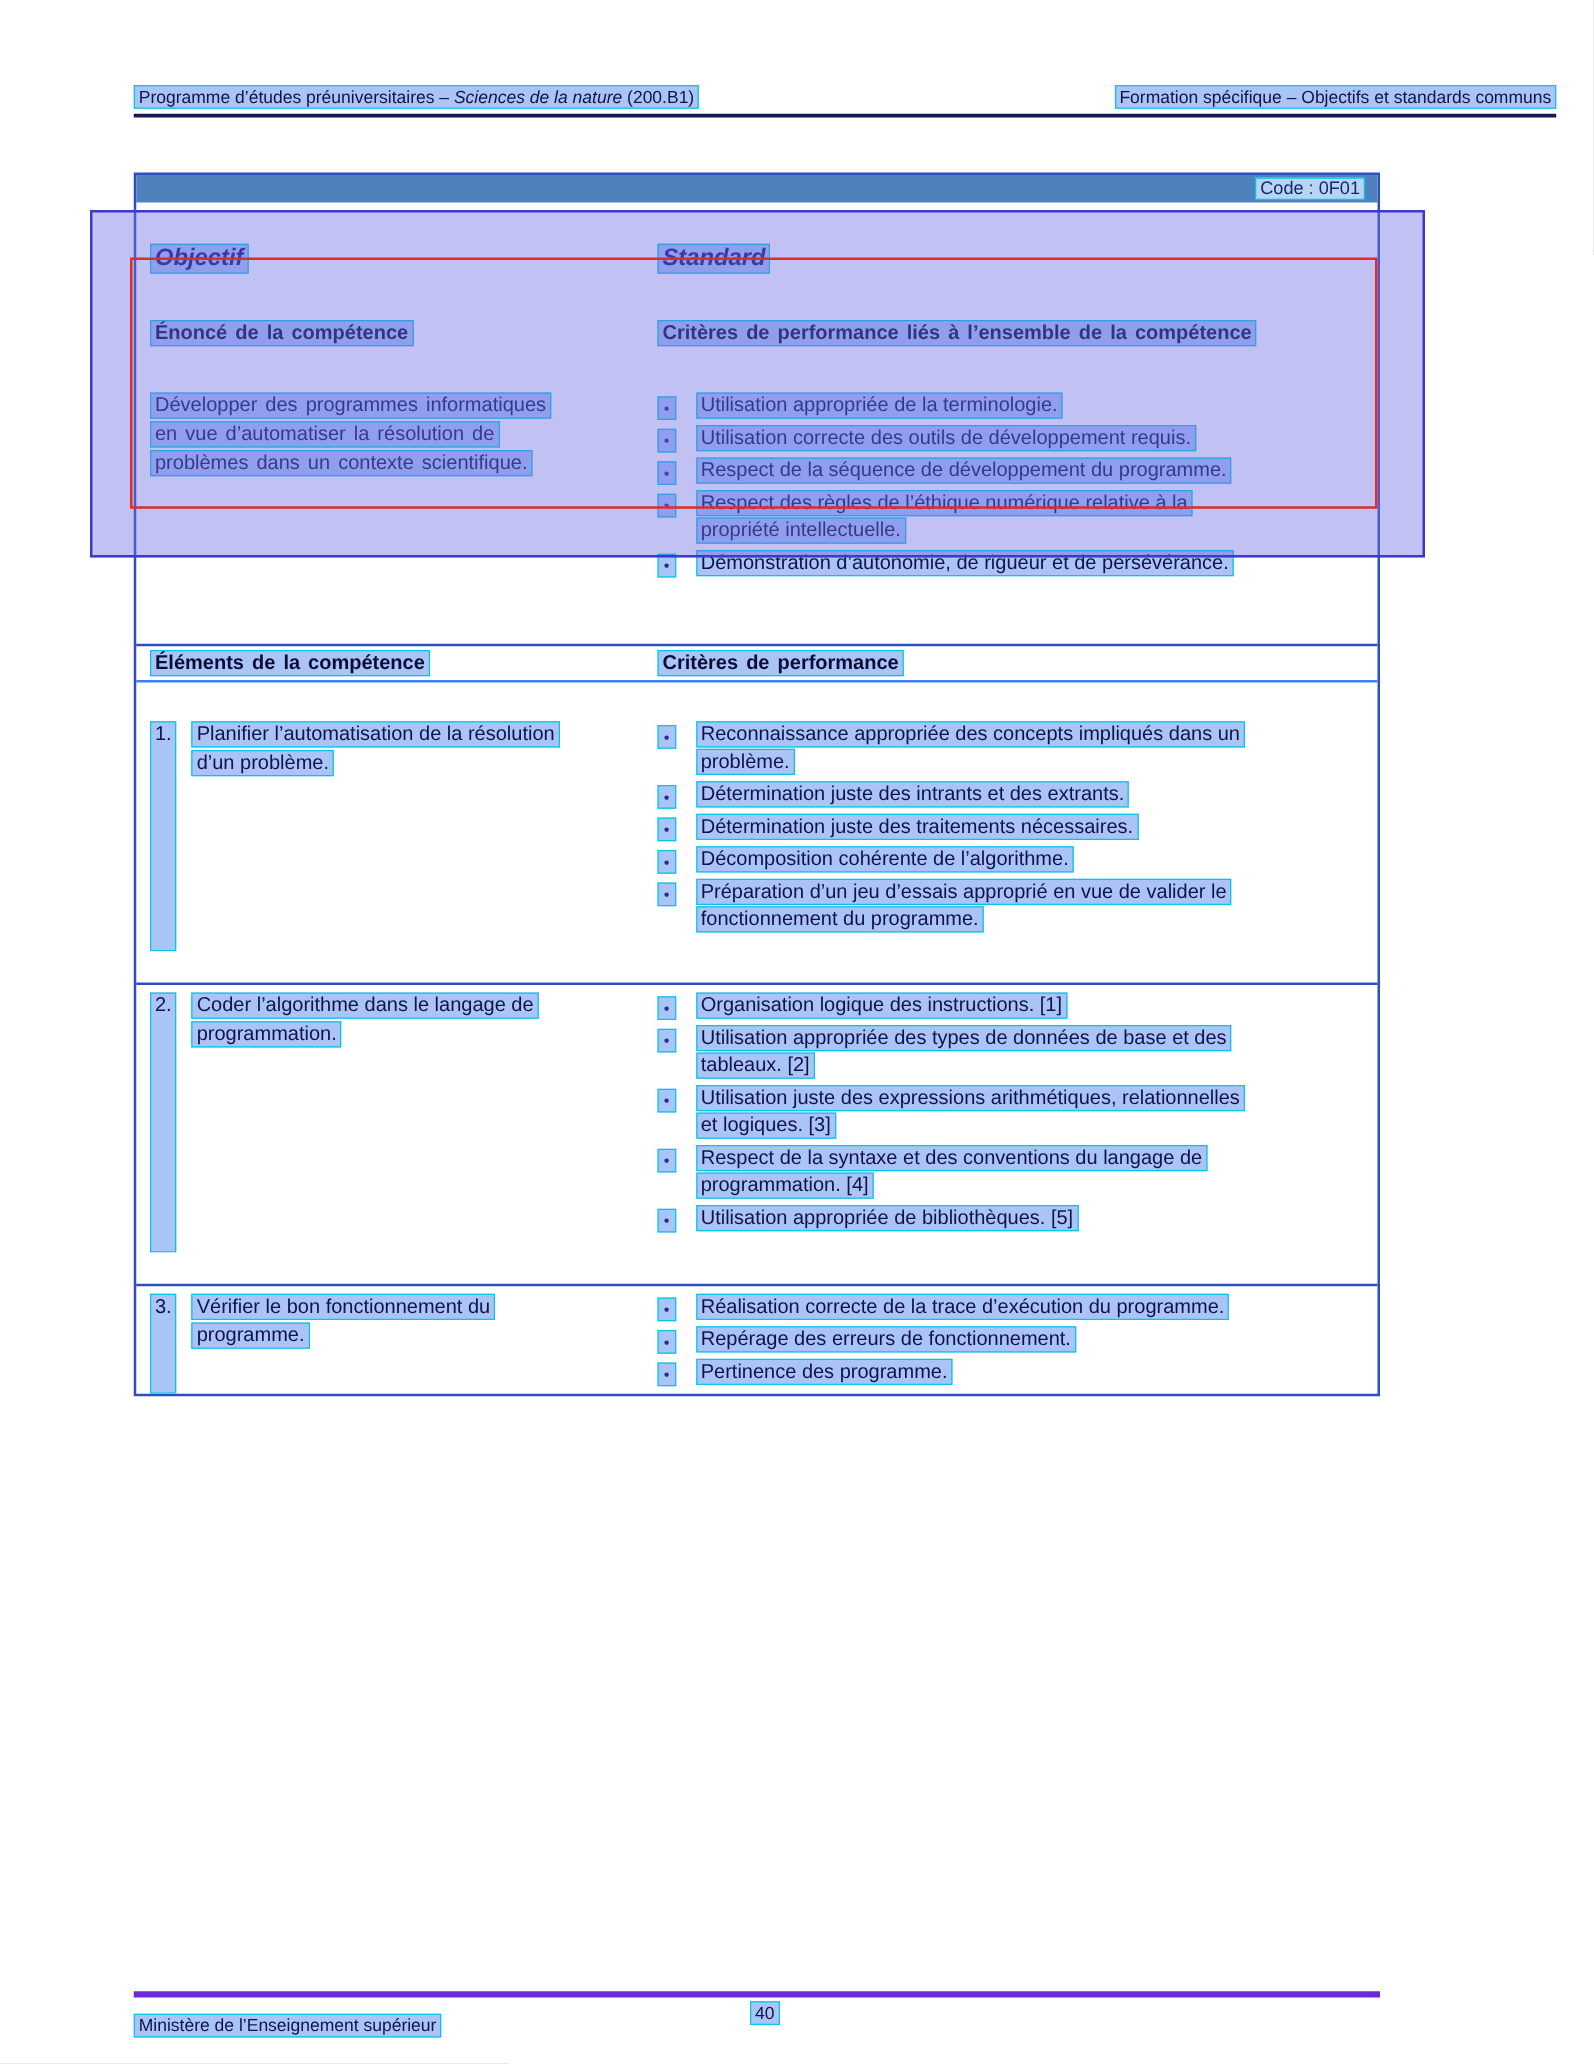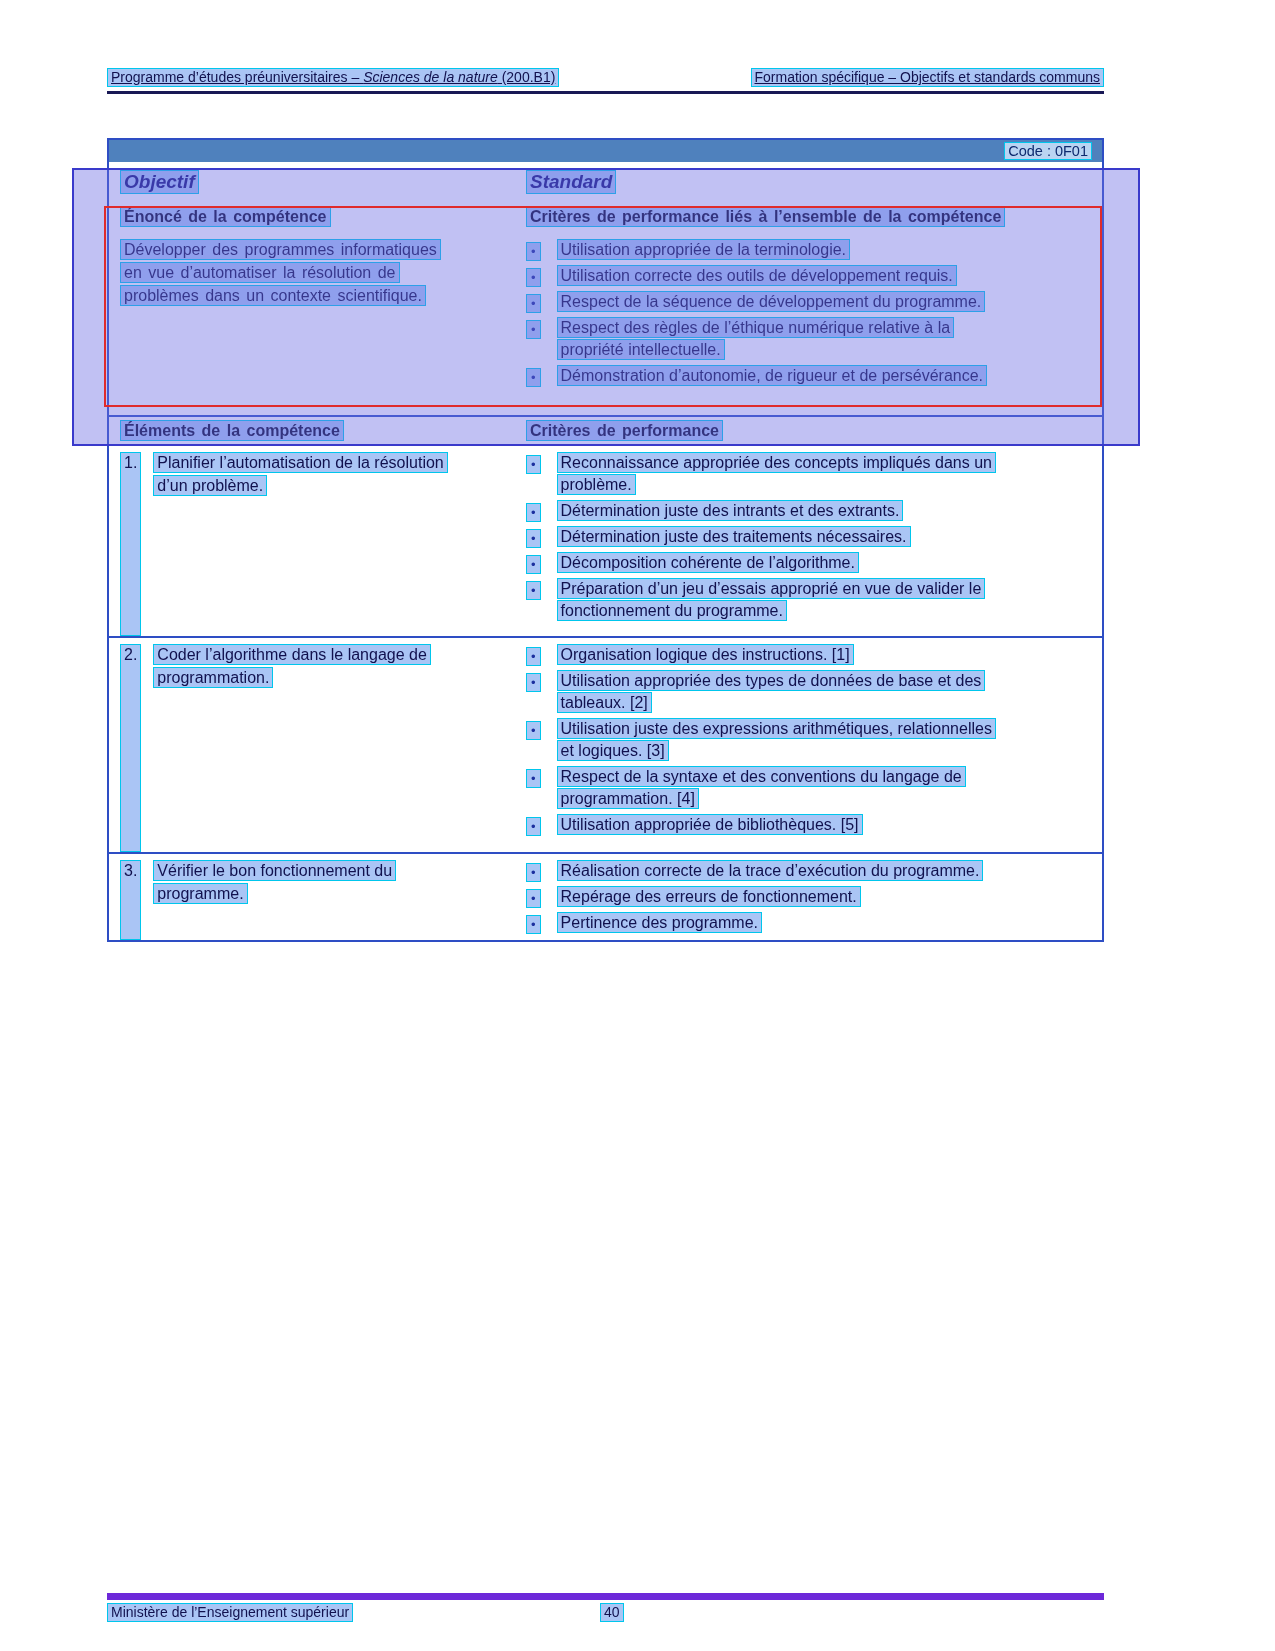--- a/index.html
+++ b/index.html
@@ -12,35 +12,35 @@
   
   .hl {
     display:table; white-space:nowrap;
     background:#aac5f5; border:1.5px solid #00c6ec;
     padding:0 3px; line-height:19px; font-size:16px; color:#11114e;
   }
   .hl.inline { display:inline-block; }
 
   
   .doc-header {
-    position:absolute; top:68px; left:107px; width:997px;
+    position:absolute; top:68px; left:107px; width:1138px;
     display:flex; justify-content:space-between; align-items:flex-end;
-    border-bottom:3px solid #181855; padding-bottom:4px;text-decoration:underline;
+    border-bottom:3px solid #181855; padding-bottom:4px;
   }
   .doc-header .hl { font-size:14px; line-height:17px; }
 
   
   .main-table {
     position:absolute; top:138px; left:107px; width:997px;
     border:2px solid #2e4ec4; background:#ffffff;
   }
   .banner { height:22px; background:#4f81bd; display:flex; justify-content:flex-end; align-items:center; padding-right:10px; }
   .banner .hl { font-size:14.5px; line-height:16px; background:#b9d4f2; color:#0e2a6e; }
 
-  .t-row { display:flex; overflow:hidden; }
+  .t-row { display:flex; overflow:hidden;margin-top:25px; }
   .col-left  { width:413px; padding:0 8px 0 11px; flex:none; }
   .col-right { flex:1; padding:0 8px 0 4px; }
 
   .titles-row { height:40px; padding-top:8px; }
   .titles-row .hl { font-size:19px; font-weight:bold; font-style:italic; color:#15157e; line-height:22px; }
 
   .enonce-header { height:31px; padding-top:4px; }
   .head-text { font-weight:bold; color:#0c0c38; word-spacing:2px; }
 
   .enonce-content { height:168px; padding-top:6px; }
@@ -74,21 +74,21 @@
     background:rgba(108,108,226,0.42); border:2.5px solid #3a3acb;
   }
   .red-box {
     left:104px; top:206px; width:998px; height:201px;
     border:2.5px solid #e02b2b;
   }
 
   
   .doc-footer {
     position:absolute; top:1593px; left:107px; width:997px;
-    border-top:7px solid #6d28d9; padding-top:3px;
+    border-top:5px solid #6d28d9; padding-top:13px;
   }
   .doc-footer .hl { font-size:14px; line-height:17px; }
   .footer-page { position:absolute; left:493px; top:3px; }
 </style>
 </head>
 <body>
 
 <div class="page">
 
   <header class="doc-header">

